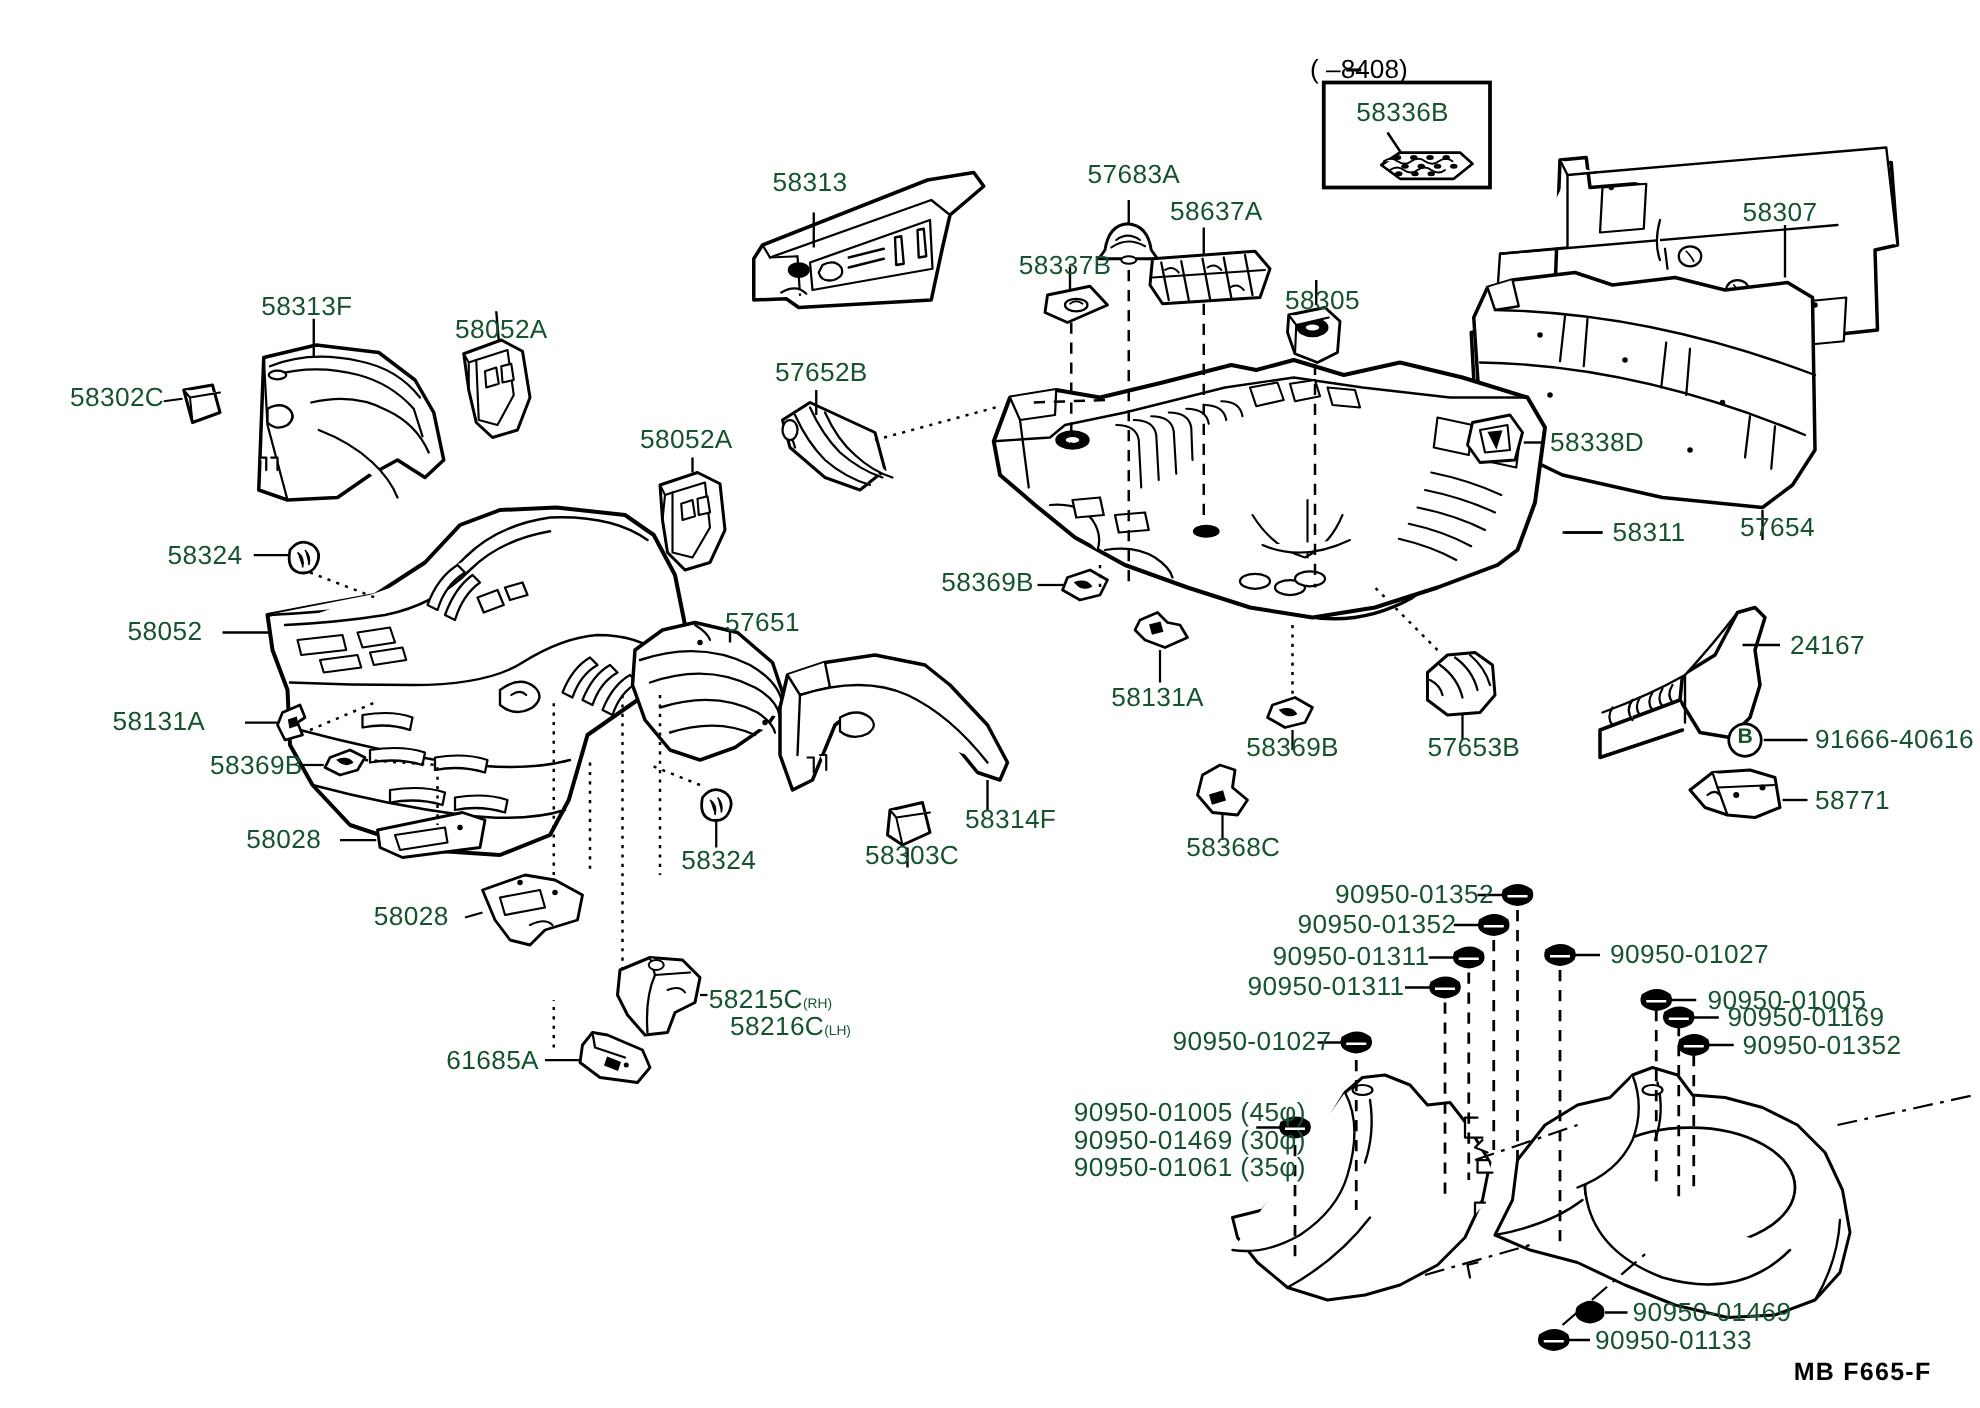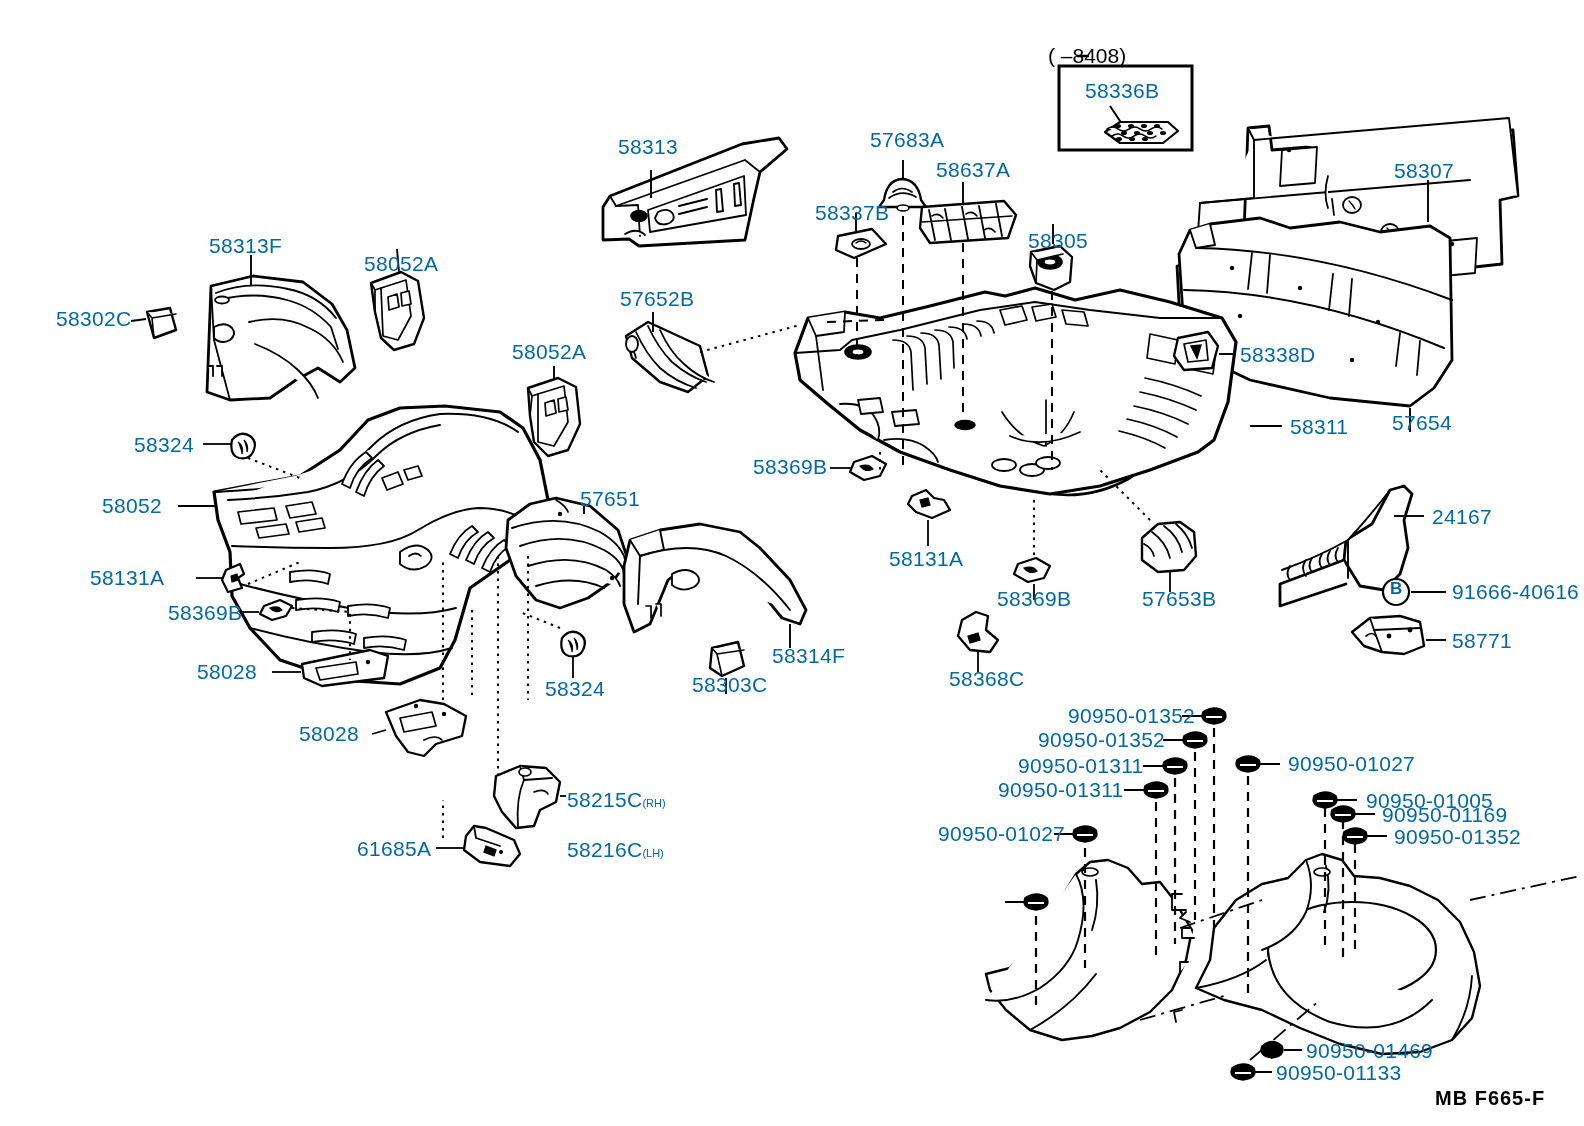--- a/index.html
+++ b/index.html
@@ -1,21 +1,21 @@
 <!DOCTYPE html>
 <html><head>
 <meta charset="utf-8">
 <style>
   html,body{margin:0;padding:0;background:#fff;}
   body{width:1584px;height:1126px;position:relative;overflow:hidden;
        font-family:"Liberation Sans","DejaVu Sans",sans-serif;color:#000;}
   #stage{position:absolute;left:0;top:0;width:1584px;height:1126px;}
   #svgroot{position:absolute;left:0;top:0;width:1584px;height:1126px;}
   .lbl{position:absolute;font-size:21px;letter-spacing:0.3px;white-space:nowrap;
-       font-weight:400;line-height:1.05;color:#0369a1;}
+       font-weight:400;line-height:1.05;color:#14532d;}
   .lbl .sub{font-size:11px;letter-spacing:0;}
   .watermark{position:absolute;font-size:20px;letter-spacing:1px;font-weight:700;}
   .boxlab{position:absolute;font-size:21px;}
   svg{display:block;}
   .ln{stroke:#000;fill:none;}
   .sh{stroke:#000;fill:#fff;stroke-linejoin:round;stroke-linecap:round;}
   .shk{stroke:#000;fill:#000;}
   .dash{stroke:#000;fill:none;stroke-dasharray:9 7;}
   .dot{stroke:#000;fill:none;stroke-dasharray:2.5 5;}
 </style>
@@ -574,33 +574,38 @@
 <div class="lbl" style="left:299px;top:723px;">58028</div>
 <div class="lbl" style="left:545px;top:678px;">58324</div>
 <div class="lbl" style="left:772px;top:645px;">58314F</div>
 <div class="lbl" style="left:692px;top:674px;">58303C</div>
 <div class="lbl" style="left:949px;top:668px;">58368C</div>
 
 <div style="position:absolute;left:567px;top:789px;">
   <div class="lbl" style="position:relative;left:0;top:0;">
     <span>58215C</span><span class="sub">(RH)</span>
   </div>
-  <div class="lbl" style="position:relative;left:0;top:0;margin-top:28px;">
+  <div class="lbl" style="position:relative;left:17px;top:0;">
     <span>58216C</span><span class="sub">(LH)</span>
   </div>
 </div>
 
 <div class="lbl" style="left:357px;top:838px;">61685A</div>
 
 <div class="lbl" style="left:1068px;top:705px;">90950-01352</div>
 <div class="lbl" style="left:1038px;top:729px;">90950-01352</div>
 <div class="lbl" style="left:1018px;top:755px;">90950-01311</div>
 <div class="lbl" style="left:998px;top:779px;">90950-01311</div>
 <div class="lbl" style="left:938px;top:823px;">90950-01027</div>
 
+<div style="position:absolute;left:859px;top:880px;">
+  <div class="lbl" style="position:relative;"><span>90950-01005</span> <span>(45φ)</span></div>
+  <div class="lbl" style="position:relative;"><span>90950-01469</span> <span>(30φ)</span></div>
+  <div class="lbl" style="position:relative;"><span>90950-01061</span> <span>(35φ)</span></div>
+</div>
 
 <div class="lbl" style="left:1288px;top:753px;">90950-01027</div>
 <div class="lbl" style="left:1366px;top:790px;">90950-01005</div>
 <div class="lbl" style="left:1382px;top:804px;">90950-01169</div>
 <div class="lbl" style="left:1394px;top:826px;">90950-01352</div>
 
 <div class="lbl" style="left:1306px;top:1040px;">90950-01469</div>
 <div class="lbl" style="left:1276px;top:1062px;text-align:center;">90950-01133</div>
 
 <div class="watermark" style="left:1435px;top:1087px;">MB  F665-F</div>

